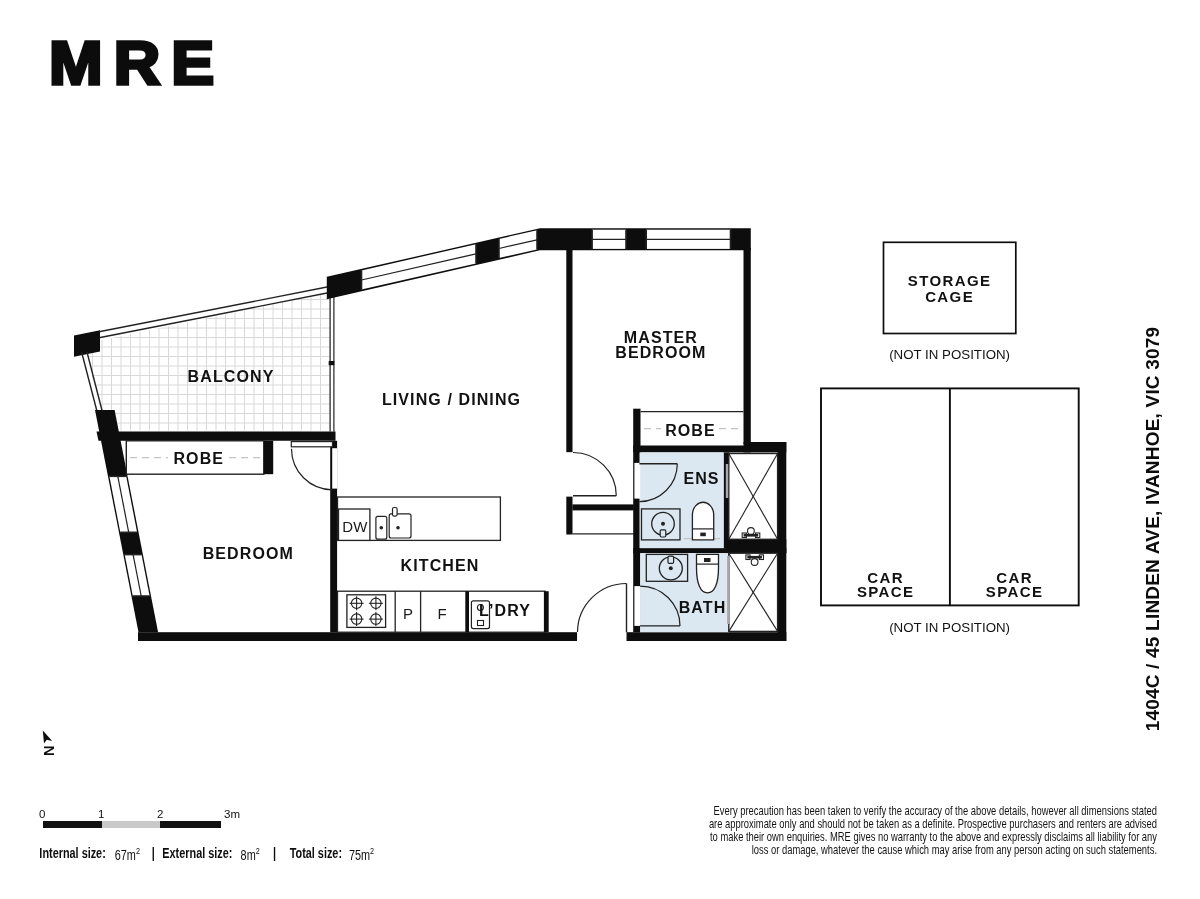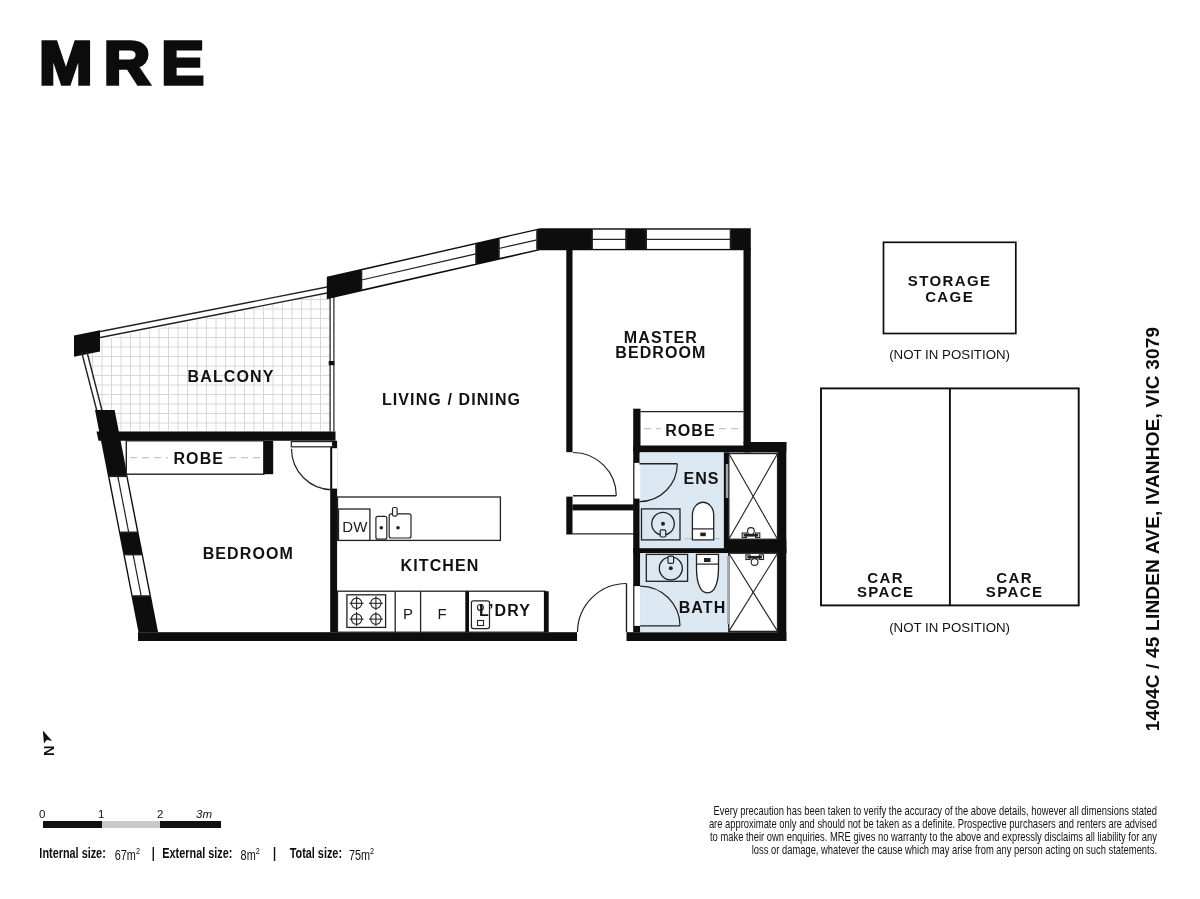--- a/index.html
+++ b/index.html
@@ -7,21 +7,21 @@
        font-family:"Liberation Sans",sans-serif;}
   .abs{position:absolute;}
   svg text{font-family:"Liberation Sans",sans-serif;}
   .rm{font-weight:bold;font-size:16px;letter-spacing:1.1px;fill:#111;}
   .sm{font-weight:bold;font-size:15px;letter-spacing:1.4px;fill:#111;}
   .ap{font-size:15px;letter-spacing:.3px;fill:#1a1a1a;}
 </style>
 </head>
 <body>
 
-<div class="abs" style="left:38px;top:30px;width:220px;height:70px;">
+<div class="abs" style="left:48px;top:30px;width:220px;height:70px;">
 <svg width="220" height="70" viewBox="0 0 220 70">
 <text x="1" y="54" font-size="61" font-weight="bold" letter-spacing="10.5" fill="#0c0c0c" stroke="#0c0c0c" stroke-width="3.4" transform="scale(1.055,1.0)">MRE</text>
 </svg>
 </div>
 
 <div class="abs" style="left:0;top:0;width:1200px;height:899px;">
 <svg width="1200" height="899" viewBox="0 0 1200 899" fill="none" stroke="none">
 <defs>
         <clipPath id="balc">
           <polygon points="97,341 330,292.5 330,430.5 105,430.5 86.5,354"></polygon>
@@ -313,21 +313,21 @@
       </g>
 </svg>
 </div>
 
 <div class="abs" style="left:905px;top:516px;width:500px;height:26px;transform:rotate(-90deg);text-align:center;font-weight:bold;font-size:19px;letter-spacing:0.2px;color:#0c0c0c;white-space:nowrap;">1404C / 45 LINDEN AVE, IVANHOE, VIC 3079</div>
 
 <div class="abs" style="left:39px;top:808px;width:200px;height:12px;font-size:11.5px;color:#111;">
 <span class="abs" style="left:0px;">0</span>
 <span class="abs" style="left:59px;">1</span>
 <span class="abs" style="left:118px;">2</span>
-<span class="abs" style="left:157px;font-style:italic;">3m</span>
+<span class="abs" style="left:185px;">3m</span>
 </div>
 
 <div class="abs" style="left:42.6px;top:821.3px;width:59.2px;height:6.6px;background:#111;"></div>
 <div class="abs" style="left:101.8px;top:821.3px;width:58.4px;height:6.6px;background:#c9c9c9;"></div>
 <div class="abs" style="left:160.2px;top:821.3px;width:60.5px;height:6.6px;background:#111;"></div>
 
 <div class="abs" style="left:0px;top:844.5px;width:700px;height:18px;font-size:14.3px;color:#0d0d0d;transform:scaleX(0.76);transform-origin:0 50%;">
 <b class="abs" style="left:51.8px;">Internal size:</b>
     <span class="abs" style="left:151px;">67m<sup style="font-size:9.5px;">2</sup></span>
 <b class="abs" style="left:199.6px;">|</b>

